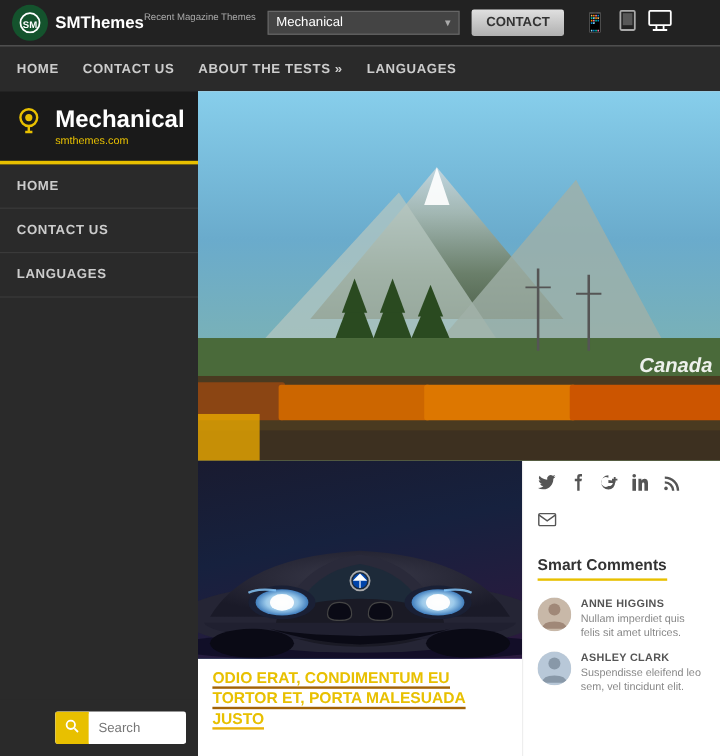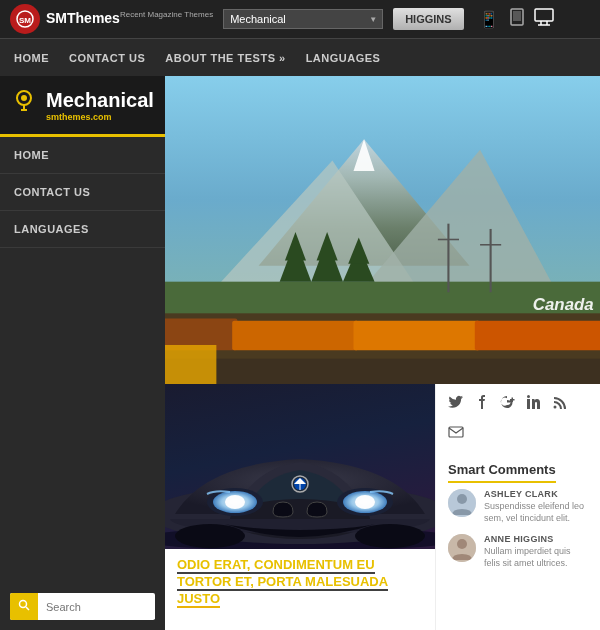--- a/index.html
+++ b/index.html
@@ -16,21 +16,21 @@
     }
     #logo-area {
       display: flex;
       align-items: center;
       gap: 6px;
       flex: 0 0 auto;
     }
     #logo-icon {
       width: 30px;
       height: 30px;
-      background: #b91c1c;
+      background: #14532d;
       border-radius: 50%;
       display: flex;
       align-items: center;
       justify-content: center;
       color: white;
       font-size: 14px;
       font-weight: bold;
     }
     #logo-text {
       display: flex;
@@ -115,21 +115,21 @@
       align-items: center;
       gap: 8px;
       border-bottom: 3px solid #e8c000;
     }
     #sidebar-logo-icon {
       color: #e8c000;
       font-size: 22px;
     }
     #sidebar-logo-text { display: flex; flex-direction: column; }
     #sidebar-logo-title { color: white; font-size: 22px; font-weight: bold; }
-    #sidebar-logo-sub { color: #e8c000; font-size: 9px; font-weight: bold; }
+    #sidebar-logo-sub { color: #e8c000; font-size: 9px; }
 
     #sidebar-nav { flex: 1; }
     .sidebar-nav-item {
       padding: 12px 14px;
       color: #ccc;
       font-size: 11px;
       font-weight: bold;
       text-transform: uppercase;
       letter-spacing: 0.5px;
       border-bottom: 1px solid #3a3a3a;
@@ -146,20 +146,21 @@
     #sidebar-search {
       padding: 10px;
       background: #2a2a2a;
     }
     #search-box {
       display: flex;
       align-items: center;
       background: white;
       border-radius: 2px;
       overflow: hidden;
+      margin-left: 36px;
     }
     #search-btn {
       background: #e8c000;
       border: none;
       padding: 6px 8px;
       cursor: pointer;
       color: white;
       font-size: 12px;
     }
     #search-input {
@@ -219,21 +220,21 @@
     }
     #article-title {
       font-size: 13px;
       font-weight: bold;
       color: #333;
       text-transform: uppercase;
       line-height: 1.3;
     }
     #article-title span {
       color: #e8c000;
-      border-bottom: 2px solid #404040;
+      border-bottom: 2px solid #a16207;
     }
 
     
     #social-area {
       width: 165px;
       flex-shrink: 0;
       padding: 10px 12px;
       background: white;
       border-left: 1px solid #eee;
     }
@@ -326,21 +327,21 @@
     </div>
   </div>
   <div class="select-wrapper">
     <select id="theme-select">
       <option>Mechanical</option>
       <option>Classic</option>
       <option>Modern</option>
       <option>Tech</option>
     </select>
   </div>
-  <button id="download-btn">HIGGINS</button>
+  <button id="download-btn">CONTACT</button>
   <div id="device-icons">
     <span class="device-icon">📱</span>
     <span class="device-icon">
       <svg width="18" height="18" viewBox="0 0 18 18" fill="#aaa">
         <rect x="3" y="1" width="12" height="16" rx="1" fill="none" stroke="#aaa" stroke-width="1.5"></rect>
         <rect x="5" y="3" width="8" height="10" fill="#aaa" opacity="0.4"></rect>
       </svg>
     </span>
     <span class="device-icon active">
       <svg width="20" height="18" viewBox="0 0 20 18" fill="none">
@@ -582,45 +583,45 @@
             <svg width="16" height="16" viewBox="0 0 16 16" fill="none" stroke="#555" stroke-width="1.2">
               <rect x="1" y="3" width="14" height="10" rx="1"></rect>
               <path d="M1 4l7 5 7-5" stroke="#555" stroke-width="1.2" fill="none"></path>
             </svg>
           </span>
         </div>
 
         <div id="recent-comments">
           <div id="recent-comments-title">Smart Comments</div>
 
+          <div class="comment-item" style="margin-top:8px;">
+            <div class="comment-avatar">
+              <svg width="28" height="28" viewBox="0 0 28 28">
+                <rect width="28" height="28" fill="#c8b8a8"></rect>
+                <circle cx="14" cy="10" r="5" fill="#a08878"></circle>
+                <path d="M4 26 Q4 20 14 20 Q24 20 24 26 Z" fill="#a08878"></path>
+              </svg>
+            </div>
+            <div class="comment-content">
+              <div class="comment-author">ANNE HIGGINS</div>
+              <div class="comment-text">Nullam imperdiet quis felis sit amet ultrices.</div>
+            </div>
+          </div>
+
           <div class="comment-item">
             <div class="comment-avatar">
               <svg width="28" height="28" viewBox="0 0 28 28">
                 <rect width="28" height="28" fill="#b8c8d8"></rect>
                 <circle cx="14" cy="10" r="5" fill="#8898a8"></circle>
                 <path d="M4 26 Q4 20 14 20 Q24 20 24 26 Z" fill="#8898a8"></path>
               </svg>
             </div>
             <div class="comment-content">
               <div class="comment-author">ASHLEY CLARK</div>
               <div class="comment-text">Suspendisse eleifend leo sem, vel tincidunt elit.</div>
             </div>
           </div>
-
-          <div class="comment-item" style="margin-top:8px;">
-            <div class="comment-avatar">
-              <svg width="28" height="28" viewBox="0 0 28 28">
-                <rect width="28" height="28" fill="#c8b8a8"></rect>
-                <circle cx="14" cy="10" r="5" fill="#a08878"></circle>
-                <path d="M4 26 Q4 20 14 20 Q24 20 24 26 Z" fill="#a08878"></path>
-              </svg>
-            </div>
-            <div class="comment-content">
-              <div class="comment-author">ANNE HIGGINS</div>
-              <div class="comment-text">Nullam imperdiet quis felis sit amet ultrices.</div>
-            </div>
-          </div>
         </div>
       </div>
 
     </div>
   </div>
 </div>
 
 </body></html>

